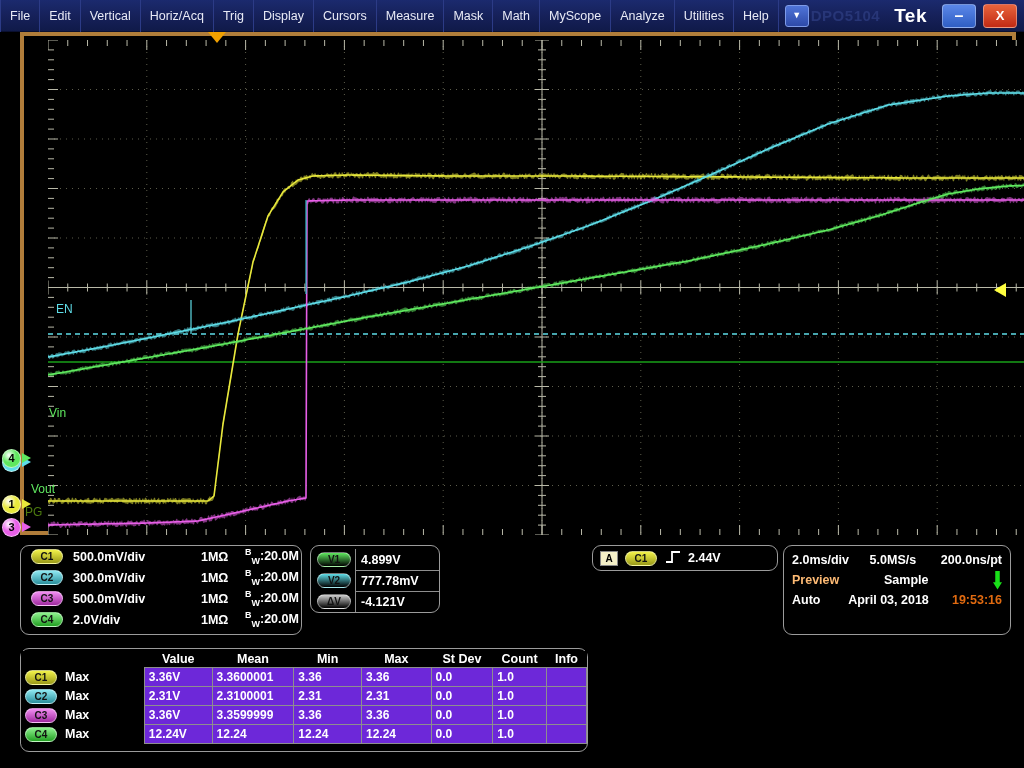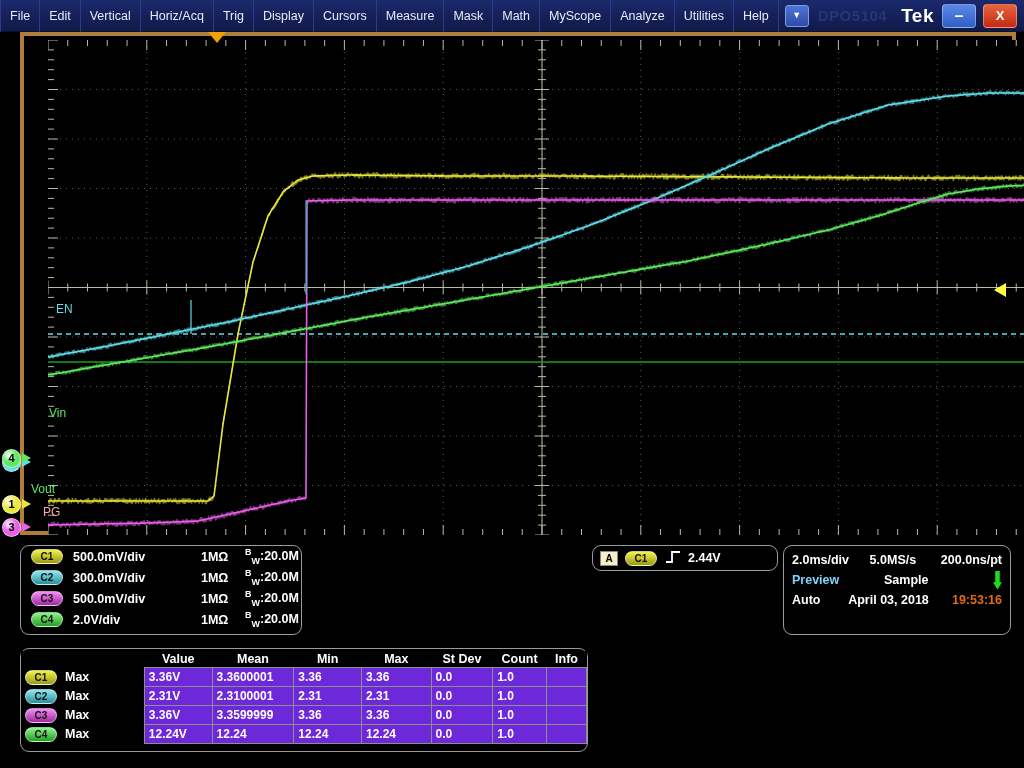--- a/index.html
+++ b/index.html
@@ -32,21 +32,21 @@
     display: flex; align-items: center; justify-content: center;
     color: #fff; font-size: 9px; line-height: 1;
   }
   .menu-spacer { flex: 1 1 auto; }
   .model-ghost {
     color: #2b3a7d; font-size: 15px; font-weight: bold;
     letter-spacing: 0.5px; margin-right: 14px; opacity: .85;
   }
   .tek-logo {
     color: #ffffff; font-size: 19px; font-weight: bold;
-    letter-spacing: .5px; margin-right: 8px;
+    letter-spacing: .5px; margin-right: 15px;
   }
   .win-btn {
     width: 34px; height: 24px; border-radius: 4px; margin-right: 7px;
     display: flex; align-items: center; justify-content: center;
     color: #fff; font-size: 13px; font-weight: bold;
     border: 1px solid rgba(255,255,255,.35);
   }
   .win-min { background: linear-gradient(180deg,#5b87e8,#2f5ec4); font-size:16px; }
   .win-close { background: linear-gradient(180deg,#e8643c,#c22a14); }
 
@@ -142,21 +142,21 @@
     border: 1px solid #888;
   }
   .trig-slope { color: #fff; font-size: 15px; margin: 0 7px 0 8px; }
   .trig-level { color: #fff; font-size: 12.5px; font-weight: bold; }
 
   .horiz-panel { left: 783px; top: 545px; width: 228px; height: 90px; padding: 4px 8px; }
   .hrow { display: flex; align-items: center; height: 20px; font-size: 12.5px; font-weight: bold; color: #fff; justify-content: space-between; }
   .hrow .c1 { width: 84px; }
   .hrow .c2 { width: 86px; margin-left: 8px; }
   .hrow .c3 { flex: 1 1 auto; text-align: right; }
-  .preview { color: #7dd3fc; }
+  .preview { color: #fdba74; }
   .time-red { color: #e06a10; }
   .trig-bar {
     width: 9px; height: 19px; background: #19e019; margin-left: auto;
     clip-path: polygon(25% 0, 75% 0, 75% 62%, 100% 62%, 50% 100%, 0 62%, 25% 62%);
   }
 
   
   .meas-panel { left: 20px; top: 648px; width: 568px; height: 104px; }
   table.meas { border-collapse: collapse; width: 100%; margin-top: 2px; }
   table.meas th {
@@ -566,21 +566,21 @@
         <div class="ch-arrow" style="border-left:9px solid #e8e83c"></div>
       </div>
     <div class="ch-marker" id="chm3" style="left: 2px; top: 486px;">
         <div class="ch-badge" style="background: radial-gradient(circle at 35% 30%, rgb(255, 255, 255) 0%, rgb(232, 95, 232) 45%, rgb(232, 95, 232) 100%);">3</div>
         <div class="ch-arrow" style="border-left:9px solid #e85fe8"></div>
       </div>
 
     <div class="wf-label" id="wfl0" style="left: 56px; top: 270px; color: rgb(95, 221, 232);">EN</div>
     <div class="wf-label" id="wfl1" style="left: 49px; top: 374px; color: rgb(95, 232, 95);">Vin</div>
     <div class="wf-label" id="wfl2" style="left: 31px; top: 450px; color: rgb(95, 232, 95);">Vout</div>
-    <div class="wf-label" id="wfl3" style="left: 43px; top: 473px; color: #fca5a5;">PG</div>
+    <div class="wf-label" id="wfl3" style="left: 25px; top: 473px; color: #4d7c0f;">PG</div>
   </div>
 
   <div class="panel chan-panel">
     <div class="chan-row">
       <div class="pill" id="cp0" style="background: linear-gradient(rgb(242, 242, 74), rgb(154, 154, 24));">C1</div>
       <div class="chan-scale">500.0mV/div</div>
       <div class="chan-imp">1MΩ</div>
       <div><span class="bw-sup">B</span><span class="bw-sub">W</span><span>:20.0M</span></div>
     </div>
     <div class="chan-row">
@@ -596,20 +596,34 @@
       <div><span class="bw-sup">B</span><span class="bw-sub">W</span><span>:20.0M</span></div>
     </div>
     <div class="chan-row">
       <div class="pill" id="cp3" style="background: linear-gradient(rgb(143, 242, 143), rgb(34, 160, 34));">C4</div>
       <div class="chan-scale">2.0V/div</div>
       <div class="chan-imp">1MΩ</div>
       <div><span class="bw-sup">B</span><span class="bw-sub">W</span><span>:20.0M</span></div>
     </div>
   </div>
 
+  <div class="panel cursor-panel">
+    <div class="cursor-row">
+      <div class="cursor-pill" id="cu0" style="background: linear-gradient(rgb(95, 232, 95), rgba(0, 0, 0, 0.45));">V1</div>
+      <div class="cursor-val">4.899V</div>
+    </div>
+    <div class="cursor-row">
+      <div class="cursor-pill" id="cu1" style="background: linear-gradient(rgb(95, 221, 232), rgba(0, 0, 0, 0.45));">V2</div>
+      <div class="cursor-val">777.78mV</div>
+    </div>
+    <div class="cursor-row">
+      <div class="cursor-pill" id="cu2" style="background: linear-gradient(rgb(207, 207, 207), rgba(0, 0, 0, 0.45));">ΔV</div>
+      <div class="cursor-val">-4.121V</div>
+    </div>
+  </div>
 
   <div class="panel trig-panel">
     <div class="trig-a">A</div>
     <div class="pill" id="tpill" style="margin-right: 0px; background: linear-gradient(rgb(242, 242, 74), rgb(154, 154, 24));">C1</div>
     <div class="trig-slope">
       <svg width="16" height="14" viewBox="0 0 16 14">
         <path d="M1 12 L7 12 L7 2 L15 2" stroke="#ffffff" stroke-width="1.8" fill="none"></path>
       </svg>
     </div>
     <div class="trig-level">2.44V</div>

